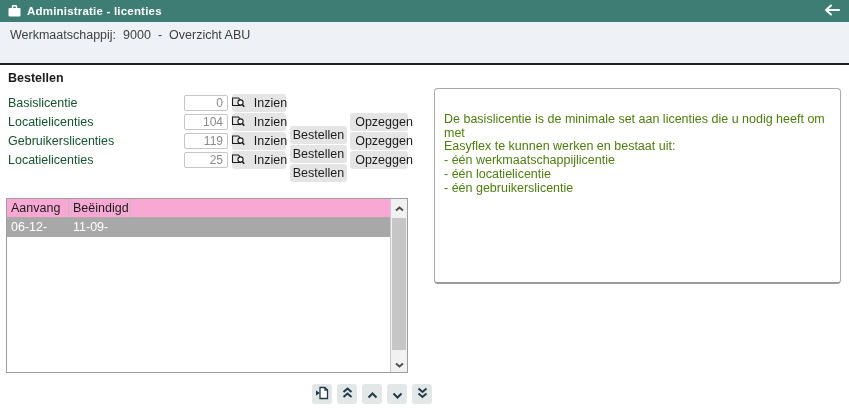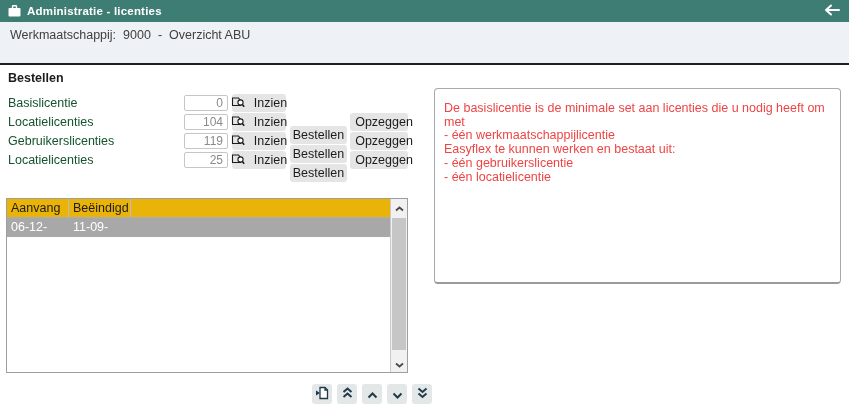--- a/index.html
+++ b/index.html
@@ -46,21 +46,21 @@
   }
   .btn-inzien   { left:232px; width:54px; }
   .btn-bestellen{ left:290px; width:57px;margin-top:13px; }
   .btn-opzeggen { left:350px; width:58px;padding-left:10px; }
   
   .lic-table {
     position:absolute; left:6px; top:198px; width:402px; height:175px;
     border:1px solid #9e9e9e; background:#ffffff;
   }
   .table-content { position:absolute; left:0; top:0; width:383px; height:100%; }
-  .thead { display:flex; height:19px; background:#eab308; border-bottom:1px solid #adadad; }
+  .thead { display:flex; height:19px; background:#f9a8d4; border-bottom:1px solid #adadad; }
   .th { font-size:12.5px; line-height:18px; color:#1c1c1c; padding-left:4px; border-right:1px solid #bdbdbd; }
   .th-1 { width:62px; } .th-2 { width:62px; }
   .th-fill { flex:1; border-right:none; }
   .trow { display:flex; height:19px; font-size:12.5px; line-height:19px; }
   .trow.selected { background:#a8a8a8; color:#ffffff; }
   .td { padding-left:4px; } .td-1 { width:62px; } .td-2 { width:62px; } .td-fill { flex:1; }
   
   .vscroll {
     position:absolute; right:0; top:0; width:17px; height:100%;
     background:#f1f1f1; border-left:1px solid #c9c9c9;
@@ -74,21 +74,21 @@
   
   .nav-bar { position:absolute; left:312px; top:384px; display:flex; gap:5px; }
   .nav-btn {
     width:20px; height:20px; background:#e3e7e8; border:none; border-radius:3px;
     display:flex; align-items:center; justify-content:center; cursor:pointer;
   }
   
   .info-panel {
     position:absolute; left:434px; top:88px; width:407px; height:196px;
     border:1px solid #a9a9a9; border-bottom:2px solid #9a9a9a; border-radius:4px;
-    background:#ffffff; padding:13px 9px; font-size:12.5px; color:#ef4444; line-height:13.7px;
+    background:#ffffff; padding:24px 9px; font-size:12.5px; color:#4d7c0f; line-height:13.7px;
   }
 </style>
 </head>
 <body>
 
 <div class="window">
 
   <div class="header">
     <span class="header-icon">
       <svg width="13" height="12" viewBox="0 0 13 12">
@@ -253,19 +253,19 @@
         <svg width="11" height="12" viewBox="0 0 11 12">
           <path d="M1.5 1.5 L5.5 5 L9.5 1.5" fill="none" stroke="#1F3B49" stroke-width="2"></path>
           <path d="M1.5 6.5 L5.5 10 L9.5 6.5" fill="none" stroke="#1F3B49" stroke-width="2"></path>
         </svg>
       </span>
     </button>
   </div>
 
   <div class="info-panel">
     <div>De basislicentie is de minimale set aan licenties die u nodig heeft om met</div>
+    <div>Easyflex te kunnen werken en bestaat uit:</div>
     <div>- één werkmaatschappijlicentie</div>
-    <div>Easyflex te kunnen werken en bestaat uit:</div>
+    <div>- één locatielicentie</div>
     <div>- één gebruikerslicentie</div>
-    <div>- één locatielicentie</div>
   </div>
 
 </div>
 
 </body></html>

